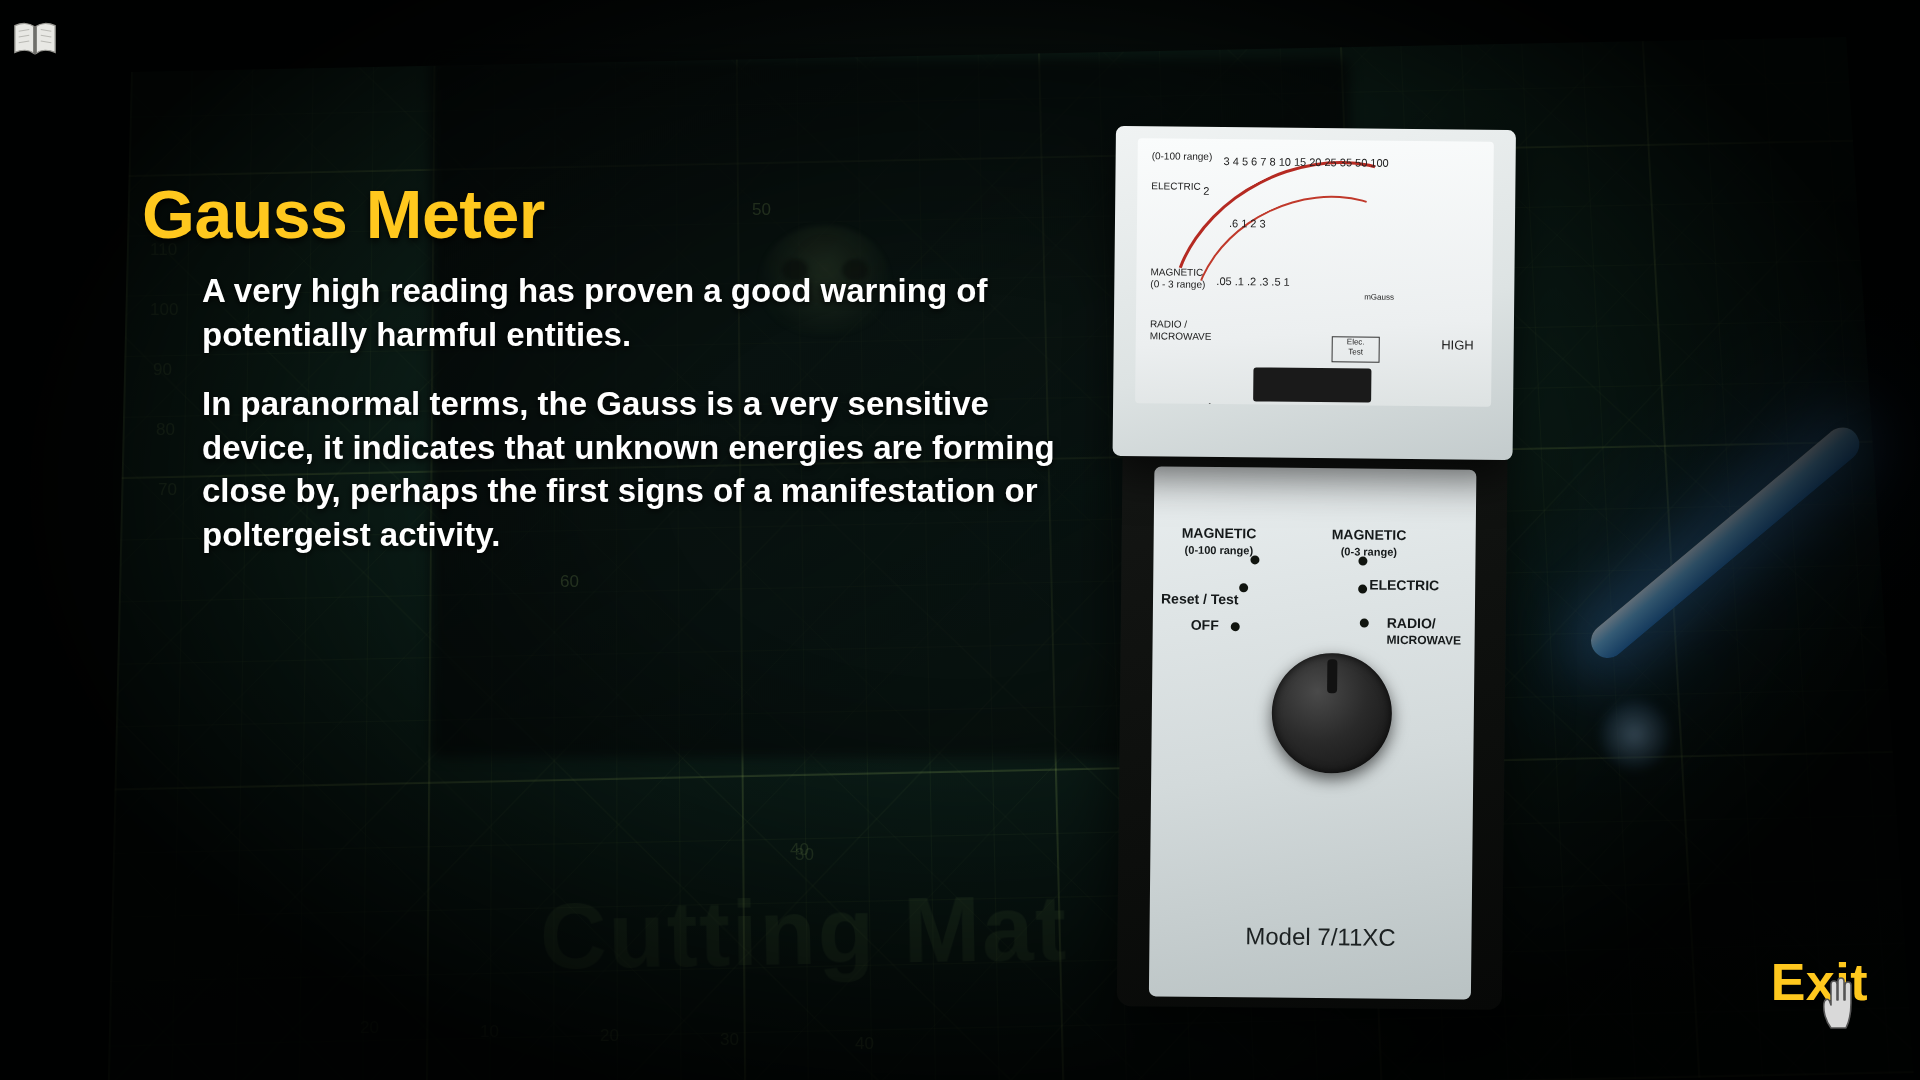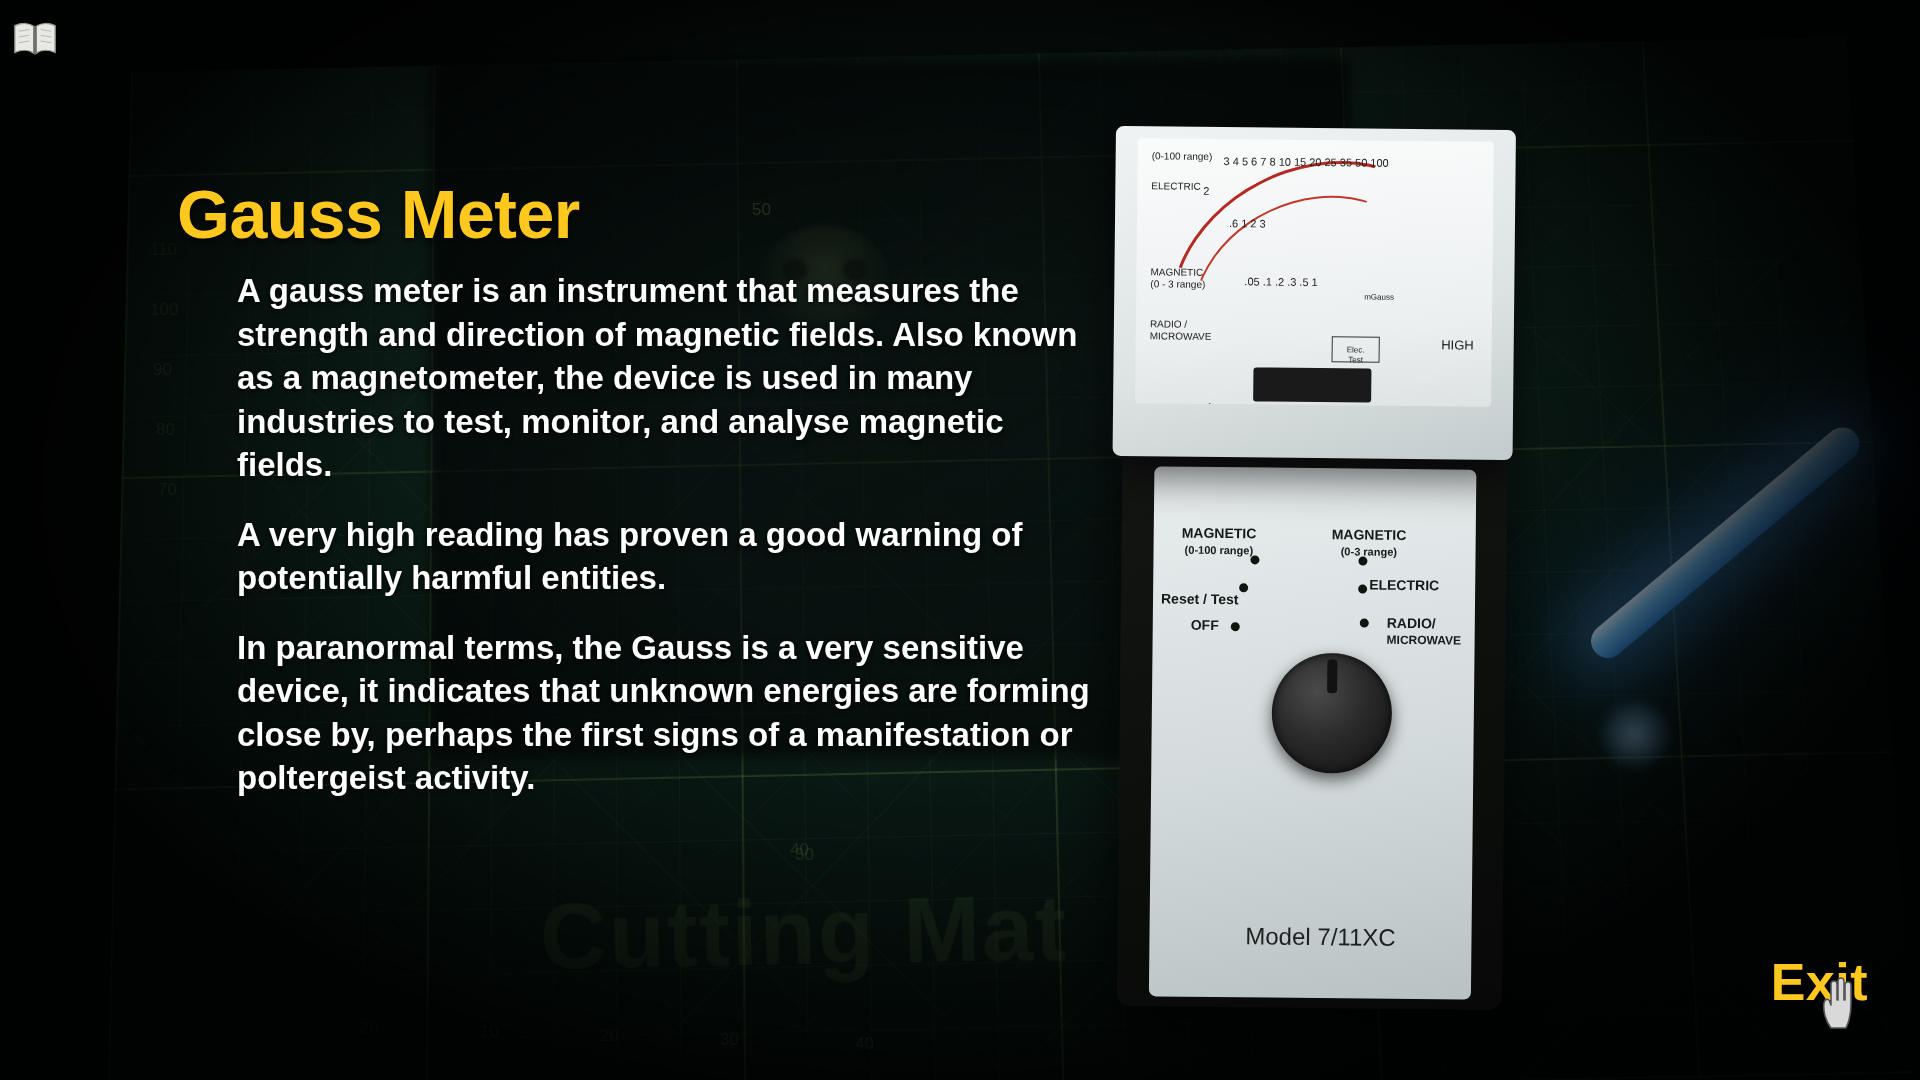--- a/index.html
+++ b/index.html
@@ -127,21 +127,20 @@
     text-shadow:0 2px 5px rgba(0,0,0,0.9);
     letter-spacing:0.3px;
   }
 
   
   .journal {
     position:absolute;
     left:140px; top:175px;
     width:930px;
     z-index:30;
-    margin-left:35px;
   }
   .journal-title {
     font-size:68px;
     font-weight:bold;
     color:#ffc81e;
     text-shadow:0 3px 7px rgba(0,0,0,0.85);
     letter-spacing:-0.5px;
     margin-left:2px;
     margin-bottom:16px;
   }
@@ -237,21 +236,21 @@
     width:118px; height:34px;
     background:#1a1a1a;
     border-radius:3px;
   }
   .elec-test-box {
     position:absolute;
     left:196px; top:196px;
     width:48px; height:26px;
     border:1px solid #333;
     font-size:8px; color:#222; text-align:center; line-height:1.2;
-    padding-top:8px;
+    padding-top:0;
   }
   .high-label {
     position:absolute; right:18px; top:196px;
     font-size:13px; font-weight:normal; color:#1a1a1a;
   }
   .knob {
     position:absolute;
     left:120px; top:185px;
     width:120px; height:120px;
     border-radius:50%;
@@ -348,21 +347,20 @@
       <path d="M45 6 C38 3 30 3 25 7 L25 35 C30 31 38 31 45 34 Z" fill="#e8e8e4" stroke="#9a9a95" stroke-width="1.4"></path>
       <path d="M23 7 L23 35 M25 7 L25 35" stroke="#6f6f6b" stroke-width="1.6"></path>
       <path d="M7 12 L18 10 M7 18 L18 16 M7 24 L18 22" stroke="#b9b9b4" stroke-width="1.1"></path>
       <path d="M30 10 L41 12 M30 16 L41 18 M30 22 L41 24" stroke="#b9b9b4" stroke-width="1.1"></path>
     </svg>
   </div>
 
   <div class="journal">
     <div class="journal-title">Gauss Meter</div>
     <div class="journal-body">
-      <p class="journal-para">A gauss meter is an instrument that measures the strength and direction of magnetic fields. Also known as a magnetometer, the device is used in many industries to test, monitor, and analyse magnetic fields.</p>
       <p class="journal-para">A very high reading has proven a good warning of potentially harmful entities.</p>
       <p class="journal-para">In paranormal terms, the Gauss is a very sensitive device, it indicates that unknown energies are forming close by, perhaps the first signs of a manifestation or poltergeist activity.</p>
     </div>
   </div>
 
   <div class="device">
 
     <div class="device-body">
       <div class="face-plate">
 
@@ -408,21 +406,21 @@
           <span>MAGNETIC</span><br>
           <span>(0 - 3 range)</span>
         </div>
         <div class="dial-label" style="left:14px; top:180px;">
           <span>RADIO /</span><br>
           <span>MICROWAVE</span>
         </div>
 
         <div class="tick-row" style="left:86px; top:16px;">3    4    5  6  7 8  10    15 20 25 35 50 100</div>
         <div class="tick-row" style="left:92px; top:78px;">.6    1                  2        3</div>
-        <div class="tick-row" style="left:108px; top:136px;">.05  .1             .2    .3  .5  1</div>
+        <div class="tick-row" style="left:80px; top:136px;">.05  .1             .2    .3  .5  1</div>
         <div class="tick-row" style="left:228px; top:152px; font-size:8px;">mGauss</div>
         <div class="tick-row" style="left:66px; top:46px;">2</div>
 
         <div class="high-label">HIGH</div>
         <div class="elec-test-box">Elec.<br>Test</div>
 
         <div class="needle"></div>
         <div class="needle-hub"></div>
       </div>
     </div>

